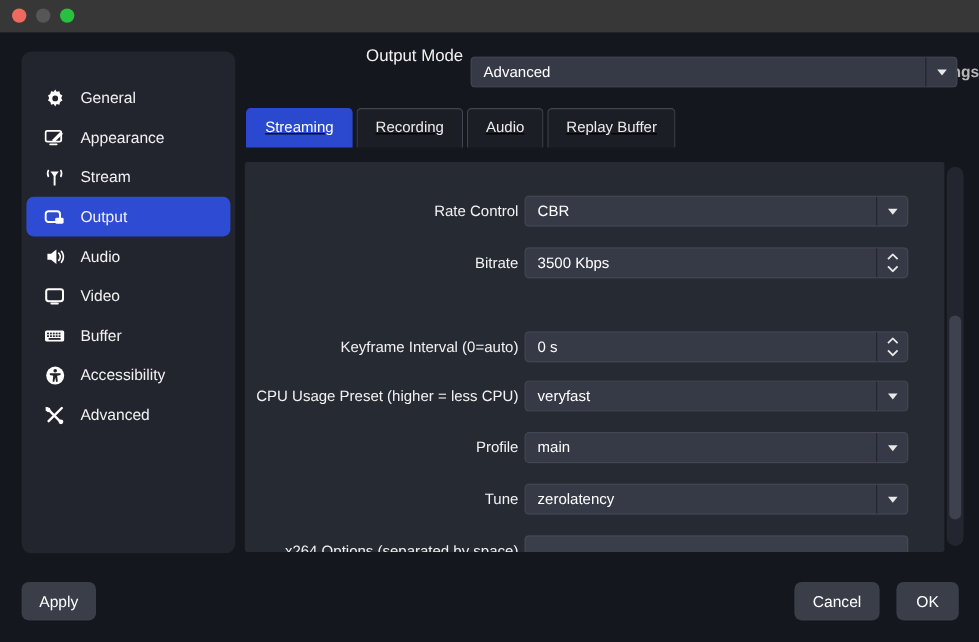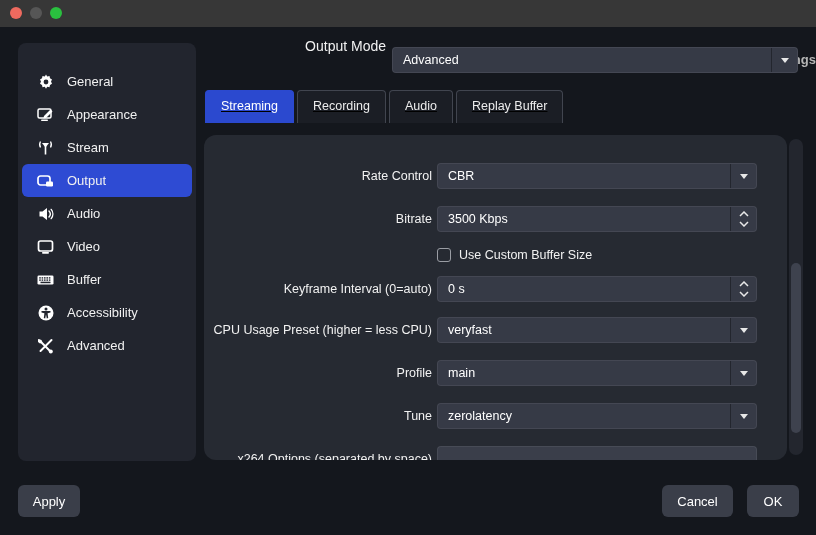--- a/index.html
+++ b/index.html
@@ -43,21 +43,21 @@
 
   
   .tabs { position:absolute; left:205px; top:90px; display:flex; gap:3px; height:33px;text-decoration:underline; }
   .tab { height:33px; line-height:31px; padding:0 15px; font-size:12.5px; color:#ececec;
          background:#1b1e25; border:1px solid #41454f; border-bottom:none;
          border-radius:4px 4px 0 0; }
   .tab.selected { background:#2b49cf; border-color:#2b49cf; color:#ffffff; }
 
   
   .content { position:absolute; left:204px; top:135px; width:583px; height:325px;
-             background:#262a32; border-radius:12px; overflow:hidden; }
+             background:#262a32; border-radius:2px; overflow:hidden; }
   .form-row { position:absolute; left:0; width:583px; height:26px; }
   .frm-label { position:absolute; left:0; top:0; width:228px; height:26px; line-height:26px;
                text-align:right; color:#f2f2f2; font-size:12.5px; white-space:nowrap; }
   .frm-field { position:absolute; left:233px; top:0; width:320px; height:26px; }
   .field.empty { background:#3a3e4a; }
 
   .chk-row { position:absolute; left:233px; display:flex; align-items:center; height:16px; }
   .chk-box { width:14px; height:14px; border:1px solid #9a9da4; border-radius:3px; background:transparent; }
   .chk-label { margin-left:8px; color:#f2f2f2; font-size:12.5px; }
 
@@ -224,24 +224,20 @@
           <svg width="10" height="6">
               <polyline points="1,5 5,1 9,5" stroke="#e8e8e8" fill="none" stroke-width="1.5"></polyline>
             </svg>
           <svg width="10" height="6">
               <polyline points="1,1 5,5 9,1" stroke="#e8e8e8" fill="none" stroke-width="1.5"></polyline>
             </svg>
         </span>
       </div>
     </div>
 
-    <div class="chk-row" style="top:112px">
-      <span class="chk-box"></span>
-      <span class="chk-label">Use Custom Buffer Size</span>
-    </div>
 
     <div class="form-row" style="top:141px">
       <span class="frm-label">Keyframe Interval (0=auto)</span>
       <div class="field frm-field spin">
         <span class="fval">0 s</span>
         <span class="zone">
           <svg width="10" height="6">
               <polyline points="1,5 5,1 9,5" stroke="#e8e8e8" fill="none" stroke-width="1.5"></polyline>
             </svg>
           <svg width="10" height="6">

